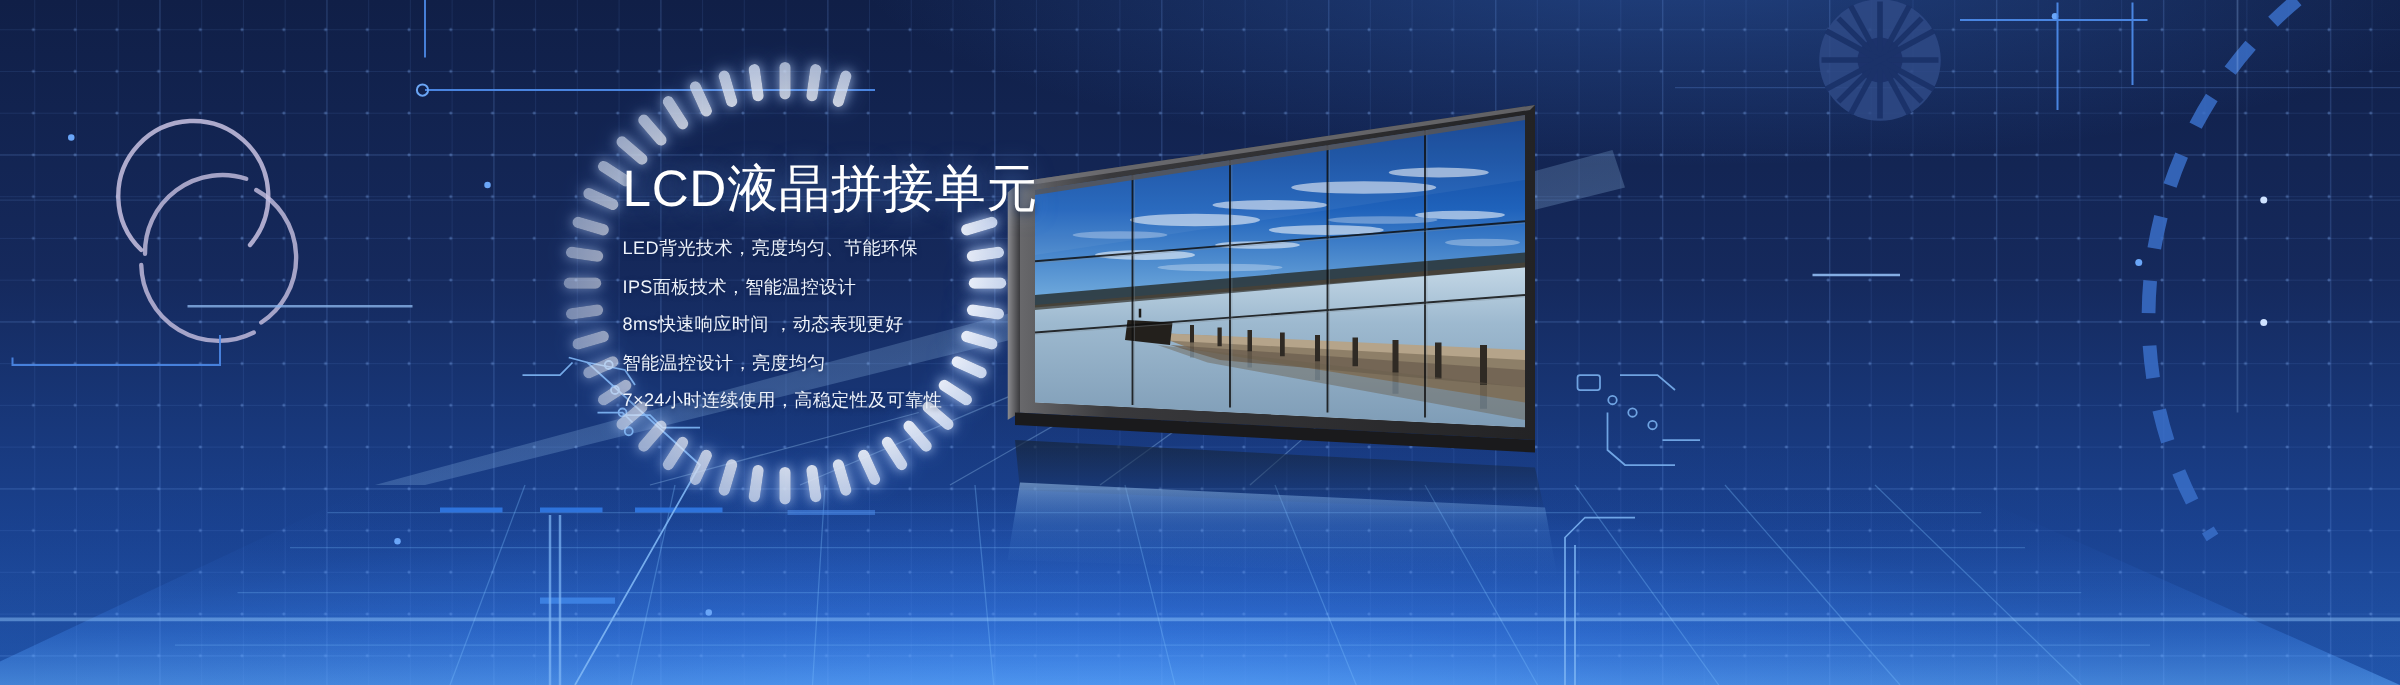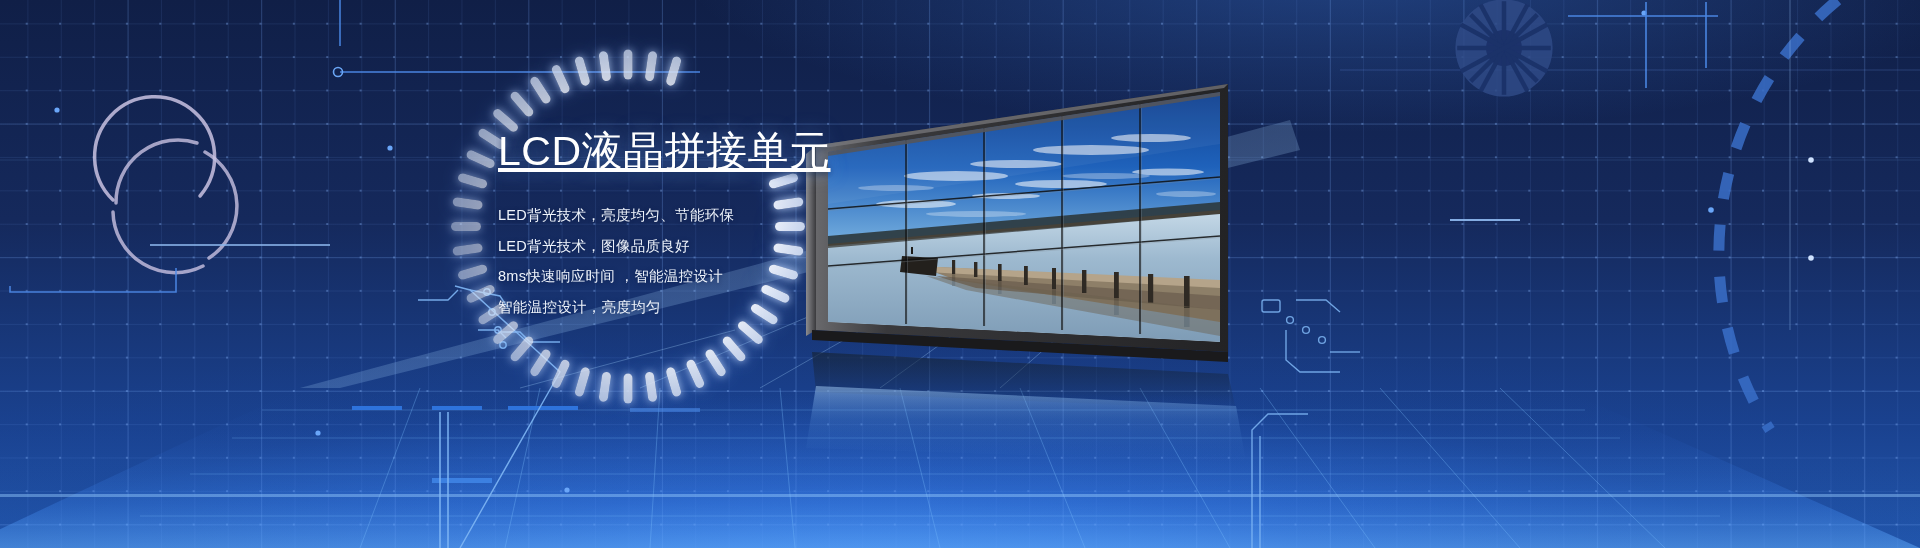--- a/index.html
+++ b/index.html
@@ -60,23 +60,22 @@
     background:linear-gradient(90deg,#e9eef8,#c7d4ec);
     box-shadow:0 0 9px rgba(190,215,255,.85),0 0 20px rgba(130,175,255,.55);
   }
   
   .copy{position:absolute;left:498px;top:131px;width:560px;}
   .title{
     font-size:41px;line-height:1;color:#ffffff;font-weight:400;
     letter-spacing:.5px;
     text-shadow:0 0 18px rgba(120,175,255,.55),0 2px 6px rgba(0,20,60,.55);
     white-space:nowrap;
-    text-decoration:underline;
-  }
-  .bullets{margin-top:36px;}
+  }
+  .bullets{margin-top:20px;}
   .bullet{
     font-size:14.5px;line-height:1;color:#eef3fb;
     margin-bottom:16px;letter-spacing:.3px;
     text-shadow:0 1px 4px rgba(0,20,60,.6);
     white-space:nowrap;
   }
   .bullet:last-child{margin-bottom:0;}
   
   .monitor{
     position:absolute;left:806px;top:84px;width:430px;height:300px;
@@ -441,19 +440,20 @@
       </defs>
       <polygon points="6,0 422,22 430,58 10,40" fill="url(#reflDark)"></polygon>
       <polygon points="10,34 430,54 440,110 0,96" fill="url(#reflFade)"></polygon>
     </svg>
   </div>
 
   <div class="copy">
     <div class="title">LCD液晶拼接单元</div>
     <div class="bullets">
       <div class="bullet">LED背光技术，亮度均匀、节能环保</div>
-      <div class="bullet">LED背光技术，图像品质良好</div>
-      <div class="bullet">8ms快速响应时间 ，智能温控设计</div>
+      <div class="bullet">IPS面板技术，智能温控设计</div>
+      <div class="bullet">8ms快速响应时间 ，动态表现更好</div>
       <div class="bullet">智能温控设计，亮度均匀</div>
+      <div class="bullet">7×24小时连续使用，高稳定性及可靠性</div>
     </div>
   </div>
 
 </div>
 
 </body></html>

